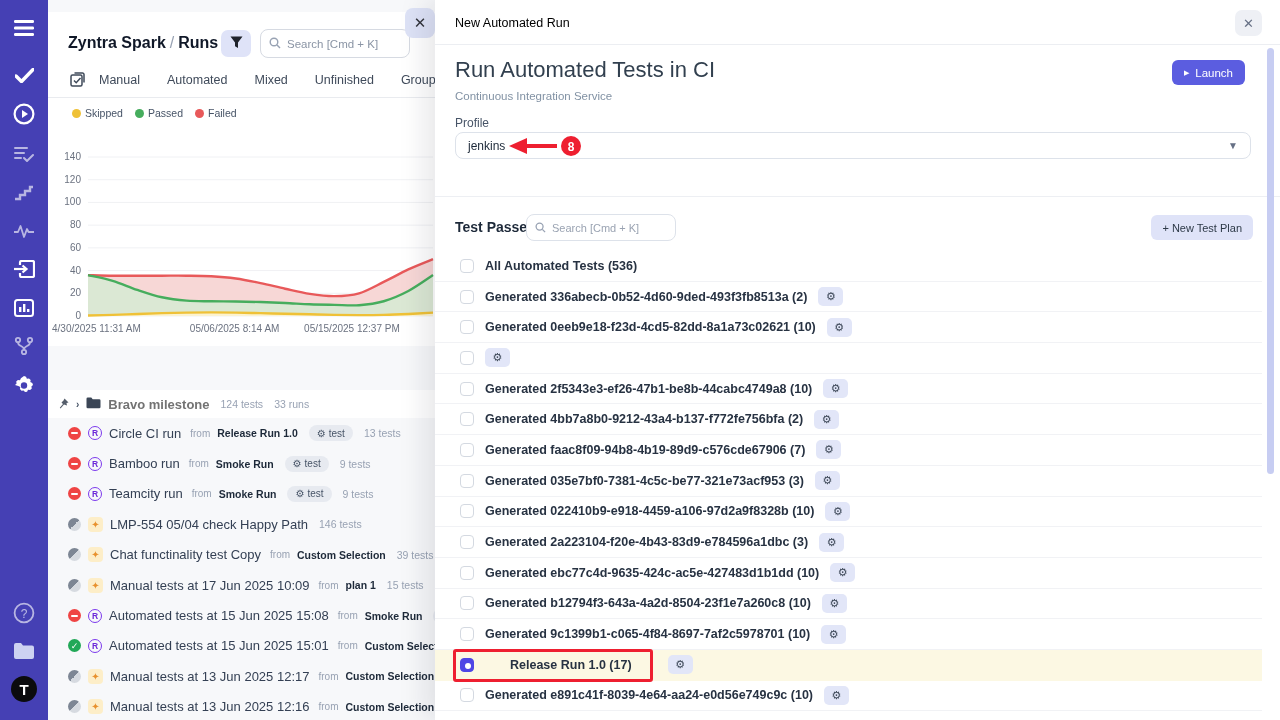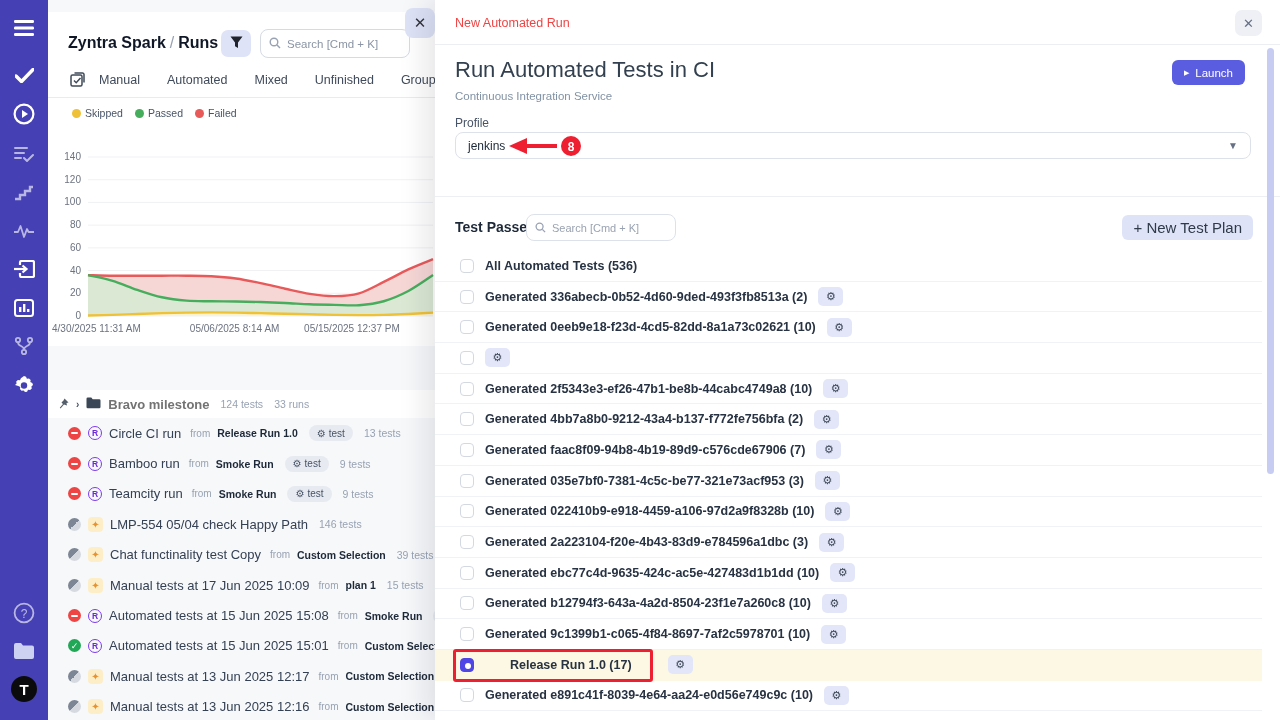--- a/index.html
+++ b/index.html
@@ -48,40 +48,40 @@
   .st-passed { background:#21a857; color:#fff; font-size:9px; }
   .st-passed::after { content:"✓"; }
   .st-unfinished { background:linear-gradient(135deg,#7d8694 50%, #d6dae0 50%); }
   .kind-ico { width:15px; height:15px; flex:0 0 15px; display:flex; align-items:center; justify-content:center; border-radius:4px; }
   .kind-automated { border:1.6px solid #7c3aed; border-radius:50%; color:#6d28d9; font-size:8.5px; font-weight:bold; width:14px; height:14px; flex-basis:14px; }
   .kind-manual { background:#fdeec8; color:#e8912d; font-size:10px; }
 
   
   .drawer { position:absolute; left:435px; top:0; width:845px; height:720px; background:#fff; box-shadow:-10px 0 26px rgba(16,24,40,.10); z-index:10; }
   .dr-header { position:absolute; left:0; top:0; width:100%; height:45px; border-bottom:1px solid #eceef2; }
-  .dr-header-title { position:absolute; left:20px; top:16px; font-size:12.5px; color:#ef4444; }
+  .dr-header-title { position:absolute; left:20px; top:16px; font-size:12.5px; color:#000000; }
   .dr-close { position:absolute; right:18px; top:10px; width:27px; height:26px; background:#eef0f5; border:none; border-radius:7px; color:#667085; font-size:13px; cursor:pointer; }
 
   .dr-title { position:absolute; left:20px; top:57px; font-size:22px; font-weight:normal; color:#32404f; }
   .dr-subtitle { position:absolute; left:20px; top:90px; font-size:11.5px; color:#8292a4; }
   .launch-btn { position:absolute; right:35px; top:60px; height:25px; padding:0 12px; background:#5b5de0; color:#fff; border:none; border-radius:6px; font-size:11.5px; display:flex; align-items:center; gap:6px; cursor:pointer; font-family:inherit; }
   .launch-btn .play { font-size:7px; }
 
   .profile-label { position:absolute; left:20px; top:116px; font-size:12px; color:#475467; }
   .profile-select { position:absolute; left:20px; top:132px; width:796px; height:27px; border:1px solid #dde2ea; border-radius:8px; background:#fff; display:flex; align-items:center; padding:0 12px; justify-content:space-between; cursor:pointer; }
   .profile-value { font-size:12px; color:#1d2939; }
   .profile-chevron { color:#667085; font-size:10px; }
 
   .dr-divider { position:absolute; left:0px; top:196px; width:845px; height:1px; background:#edeff3; }
 
   .tp-heading { position:absolute; left:20px; top:219px; font-size:14px; font-weight:bold; color:#1d2939; }
   .tp-search { position:absolute; left:91px; top:214px; width:150px; height:27px; border:1px solid #dde2ea; border-radius:8px; display:flex; align-items:center; padding:0 8px; gap:6px; background:#fff; }
   .tp-search input { border:none; outline:none; width:112px; font-size:11px; color:#475467; background:transparent; font-family:inherit; }
   .tp-search input::placeholder { color:#9aa3b2; }
-  .new-plan-btn { position:absolute; right:27px; top:215px; height:25px; padding:0 11px; background:#dfe3f8; color:#2e3a48; border:none; border-radius:6px; font-size:15px; cursor:pointer; font-family:inherit; }
+  .new-plan-btn { position:absolute; right:27px; top:215px; height:25px; padding:0 11px; background:#dfe3f8; color:#2e3a48; border:none; border-radius:6px; font-size:11px; cursor:pointer; font-family:inherit; }
 
   .tp-list { position:absolute; left:0; top:251px; width:827px; }
   .tp-row { height:30.7px; display:flex; align-items:center; padding-left:25px; gap:11px; border-bottom:1px solid #f1f2f5; position:relative; }
   .tp-row.highlight { background:#fcf8e3; border-bottom-color:#fcf8e3;gap:36px; }
   .tp-check { width:14px; height:14px; border:1px solid #d4d9e1; border-radius:4px; background:#fff; flex:0 0 14px; cursor:pointer; position:relative; }
   .tp-check.checked { background:#4f46e5; border-color:#4f46e5; }
   .tp-check.checked::after { content:""; position:absolute; left:4px; top:4px; width:6px; height:6px; border-radius:50%; background:#fff; }
   .tp-label { font-size:12.5px; font-weight:bold; color:#273242; }
   .tp-gear { width:25px; height:19px; background:#e2e6f8; border:none; border-radius:5px; color:#3f4a5a; font-size:11px; line-height:1; cursor:pointer; display:flex; align-items:center; justify-content:center; }
 

